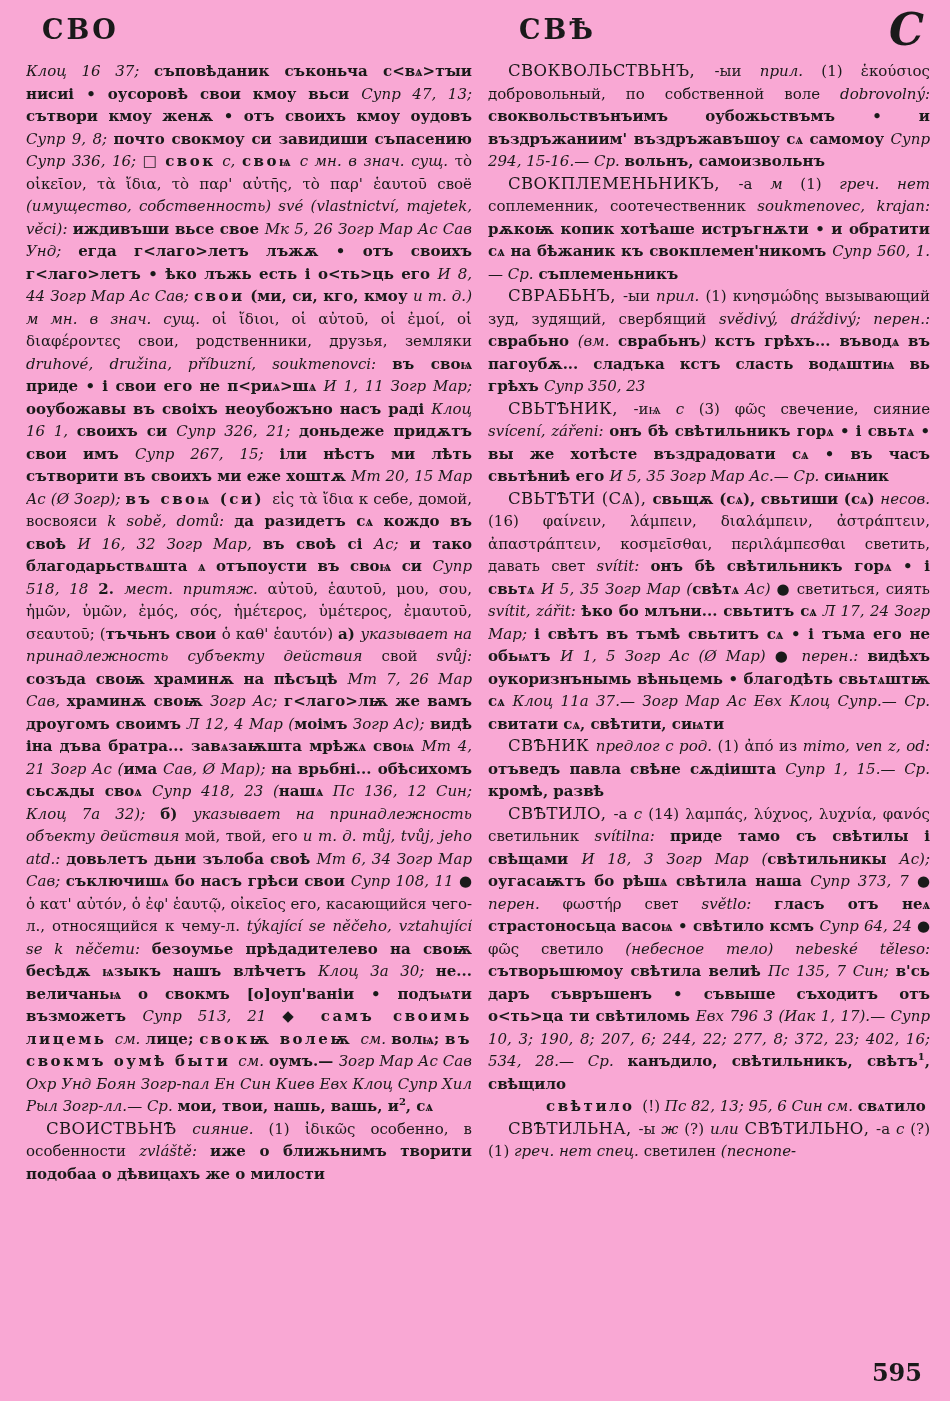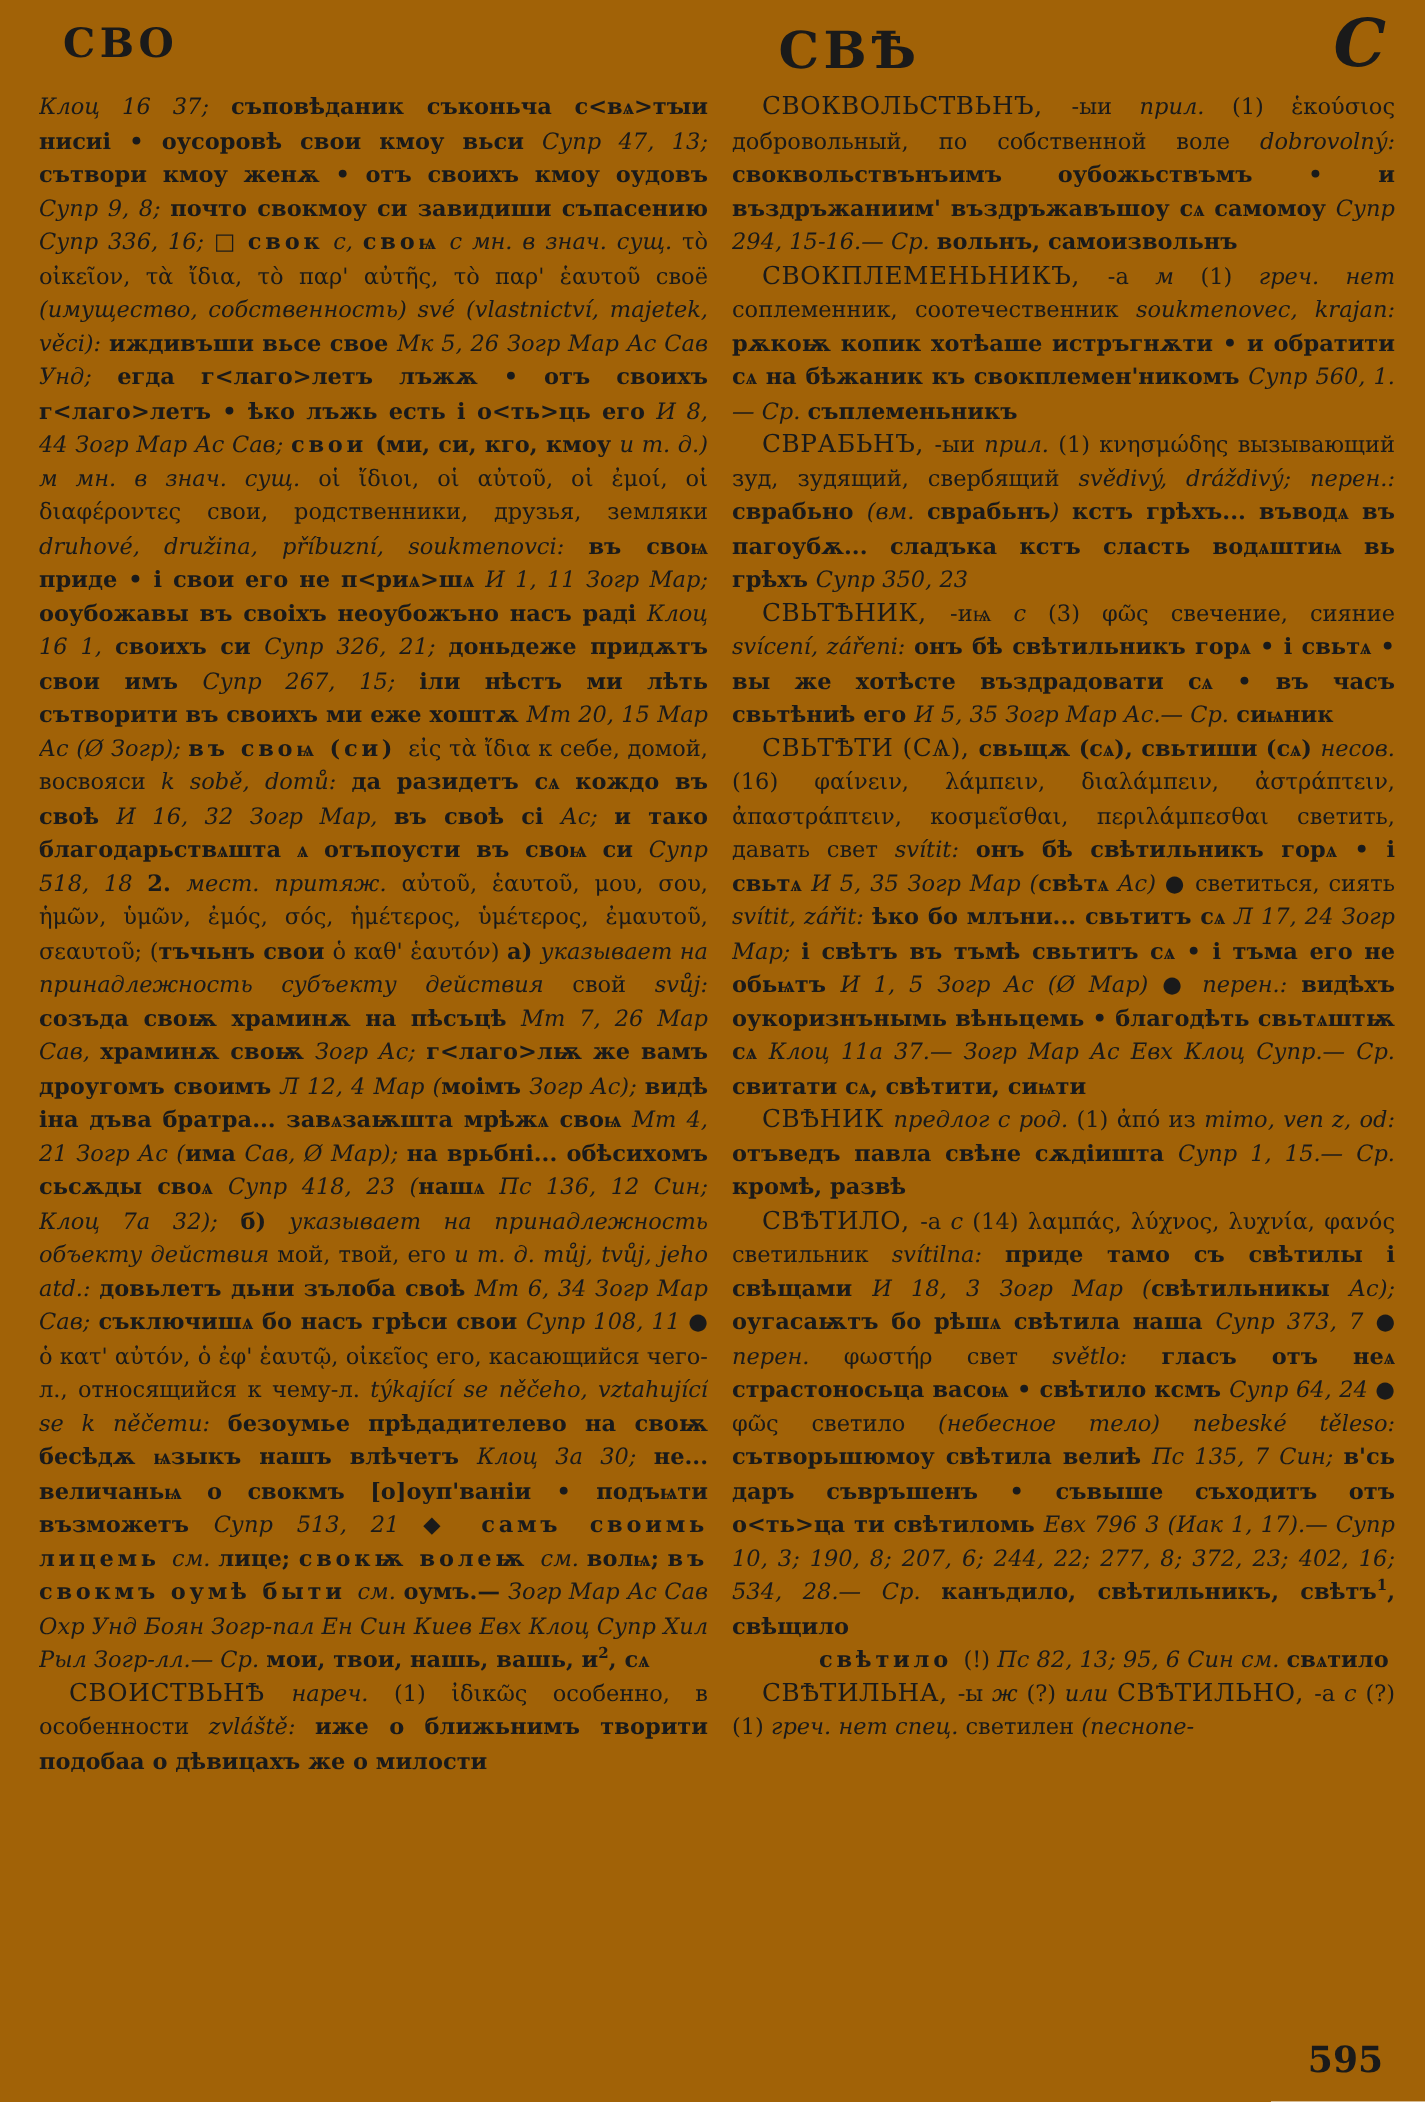--- a/index.html
+++ b/index.html
@@ -4,34 +4,34 @@
 <style>
   html, body {
     margin: 0;
     padding: 0;
     background: #ffffff;
   }
   .page {
     position: relative;
     width: 950px;
     height: 1401px;
-    background: #a16207;
+    background: #f9a8d4;
     color: #1a1a1a;
     font-family: "DejaVu Serif", "Liberation Serif", serif;
     overflow: hidden;
   }
   
   .running-head { position: absolute; top: 0; left: 0; width: 100%; height: 58px; }
   .rh-left {
     position: absolute; left: 42px; top: 14px;
     font-size: 27px; font-weight: 700; letter-spacing: 3px;
   }
   .rh-center {
     position: absolute; left: 519px; top: 14px;
-    font-size: 34px; font-weight: 700; letter-spacing: 3px;
+    font-size: 27px; font-weight: 700; letter-spacing: 3px;
   }
   .rh-letter {
     position: absolute; right: 26px; top: 4px;
     font-size: 44px; font-weight: 700; font-style: italic;
   }
   
   .col {
     position: absolute; top: 60px;
     width: 446px; height: 1312px;
     overflow: hidden;
@@ -65,21 +65,21 @@
 
 <div class="page">
   <div class="running-head">
     <span class="rh-left">СВО</span>
     <span class="rh-center">СВѢ</span>
     <span class="rh-letter">С</span>
   </div>
 
   <div class="col col-left">
       <p class="para cont"><span class="run-i">Клоц 16 37; </span><span class="run-c">съповѣданик съконьча с&lt;вѧ&gt;тꙑи нисиі • оусоровѣ свои кмоу вьси </span><span class="run-i">Супр 47, 13; </span><span class="run-c">сътвори кмоу женѫ • отъ своихъ кмоу оудовъ </span><span class="run-i">Супр 9, 8; </span><span class="run-c">почто свокмоу си завидиши съпасению </span><span class="run-i">Супр 336, 16; </span><span class="run-n">□ </span><span class="run-s">свок</span><span class="run-i"> с, </span><span class="run-s">своѩ</span><span class="run-i"> с мн. в знач. сущ. </span><span class="run-g">τὸ οἰκεῖον, τὰ ἴδια, τὸ παρ' αὐτῆς, τὸ παρ' ἑαυτοῦ </span><span class="run-n">своё </span><span class="run-i">(имущество, собственность) své (vlastnictví, majetek, věci): </span><span class="run-c">иждивъши вьсе свое </span><span class="run-i">Мк 5, 26 Зогр Мар Ас Сав Унд; </span><span class="run-c">егда г&lt;лаго&gt;летъ лъжѫ • отъ своихъ г&lt;лаго&gt;летъ • ѣко лъжь есть і о&lt;ть&gt;ць его </span><span class="run-i">И 8, 44 Зогр Мар Ас Сав; </span><span class="run-s">свои</span><span class="run-c"> (ми, си, кго, кмоу </span><span class="run-i">и т. д.) м мн. в знач. сущ. </span><span class="run-g">οἱ ἴδιοι, οἱ αὐτοῦ, οἱ ἐμοί, οἱ διαφέροντες </span><span class="run-n">свои, родственники, друзья, земляки </span><span class="run-i">druhové, družina, příbuzní, soukmenovci: </span><span class="run-c">въ своѩ приде • і свои его не п&lt;риѧ&gt;шѧ </span><span class="run-i">И 1, 11 Зогр Мар; </span><span class="run-c">ооубожавы въ своіхъ неоубожъно насъ раді </span><span class="run-i">Клоц 16 1, </span><span class="run-c">своихъ си </span><span class="run-i">Супр 326, 21; </span><span class="run-c">доньдеже придѫтъ свои имъ </span><span class="run-i">Супр 267, 15; </span><span class="run-c">іли нѣстъ ми лѣть сътворити въ своихъ ми еже хоштѫ </span><span class="run-i">Мт 20, 15 Мар Ас (Ø Зогр); </span><span class="run-s">въ своѩ (си) </span><span class="run-g">εἰς τὰ ἴδια </span><span class="run-n">к себе, домой, восвояси </span><span class="run-i">k sobě, domů: </span><span class="run-c">да разидетъ сѧ кождо въ своѣ </span><span class="run-i">И 16, 32 Зогр Мар, </span><span class="run-c">въ своѣ сі </span><span class="run-i">Ас; </span><span class="run-c">и тако благодарьствѧшта ѧ отъпоусти въ своѩ си </span><span class="run-i">Супр 518, 18 </span><span class="run-b">2. </span><span class="run-i">мест. притяж. </span><span class="run-g">αὐτοῦ, ἑαυτοῦ, μου, σου, ἡμῶν, ὑμῶν, ἐμός, σός, ἡμέτερος, ὑμέτερος, ἐμαυτοῦ, σεαυτοῦ; </span><span class="run-n">(</span><span class="run-c">тъчьнъ свои </span><span class="run-g">ὁ καθ' ἑαυτόν</span><span class="run-n">) </span><span class="run-b">а) </span><span class="run-i">указывает на принадлежность субъекту действия </span><span class="run-n">свой </span><span class="run-i">svůj: </span><span class="run-c">созъда своѭ храминѫ на пѣсъцѣ </span><span class="run-i">Мт 7, 26 Мар Сав, </span><span class="run-c">храминѫ своѭ </span><span class="run-i">Зогр Ас; </span><span class="run-c">г&lt;лаго&gt;лѭ же вамъ дроугомъ своимъ </span><span class="run-i">Л 12, 4 Мар (</span><span class="run-c">моімъ</span><span class="run-i"> Зогр Ас); </span><span class="run-c">видѣ іна дъва братра... завѧзаѭшта мрѣжѧ своѩ </span><span class="run-i">Мт 4, 21 Зогр Ас (</span><span class="run-c">има</span><span class="run-i"> Сав, Ø Мар); </span><span class="run-c">на врьбні... обѣсихомъ сьсѫды своѧ </span><span class="run-i">Супр 418, 23 (</span><span class="run-c">нашѧ</span><span class="run-i"> Пс 136, 12 Син; Клоц 7а 32); </span><span class="run-b">б) </span><span class="run-i">указывает на принадлежность объекту действия </span><span class="run-n">мой, твой, его </span><span class="run-i">и т. д. můj, tvůj, jeho atd.: </span><span class="run-c">довьлетъ дьни зълоба своѣ </span><span class="run-i">Мт 6, 34 Зогр Мар Сав; </span><span class="run-c">съключишѧ бо насъ грѣси свои </span><span class="run-i">Супр 108, 11 </span><span class="run-n">● </span><span class="run-g">ὁ κατ' αὐτόν, ὁ ἐφ' ἑαυτῷ, οἰκεῖος </span><span class="run-n">его, касающийся чего-л., относящийся к чему-л. </span><span class="run-i">týkající se něčeho, vztahující se k něčemu: </span><span class="run-c">безоумье прѣдадителево на своѭ бесѣдѫ ѩзыкъ нашъ влѣчетъ </span><span class="run-i">Клоц 3а 30; </span><span class="run-c">не... величаньѩ о свокмъ [о]оуп'ваніи • подъѩти възможетъ </span><span class="run-i">Супр 513, 21 </span><span class="run-n">◆ </span><span class="run-s">самъ своимь лицемь </span><span class="run-i">см. </span><span class="run-c">лице; </span><span class="run-s">свокѭ волеѭ </span><span class="run-i">см. </span><span class="run-c">волѩ; </span><span class="run-s">въ свокмъ оумѣ быти </span><span class="run-i">см. </span><span class="run-c">оумъ.— </span><span class="run-i">Зогр Мар Ас Сав Охр Унд Боян Зогр-пал Ен Син Киев Евх Клоц Супр Хил Рыл Зогр-лл.— Ср. </span><span class="run-c">мои, твои, нашь, вашь, и</span><span class="run-u">2</span><span class="run-c">, сѧ</span></p>
-      <p class="para entry"><span class="run-h">СВОИСТВЬНѢ </span><span class="run-i">нареч. </span><span class="run-n">(1) </span><span class="run-g">ἰδικῶς </span><span class="run-n">особенно, в особенности </span><span class="run-i">zvláště: </span><span class="run-c">иже о ближьнимъ творити подобаа о дѣвицахъ же о милости</span></p>
+      <p class="para entry"><span class="run-h">СВОИСТВЬНѢ </span><span class="run-i">сияние. </span><span class="run-n">(1) </span><span class="run-g">ἰδικῶς </span><span class="run-n">особенно, в особенности </span><span class="run-i">zvláště: </span><span class="run-c">иже о ближьнимъ творити подобаа о дѣвицахъ же о милости</span></p>
     </div>
 
   <div class="col col-right">
       <p class="para entry"><span class="run-h">СВОКВОЛЬСТВЬНЪ, </span><span class="run-n">-ыи </span><span class="run-i">прил. </span><span class="run-n">(1) </span><span class="run-g">ἑκούσιος </span><span class="run-n">добровольный, по собственной воле </span><span class="run-i">dobrovolný: </span><span class="run-c">своквольствънъимъ оубожьствъмъ • и въздръжаниим' въздръжавъшоу сѧ самомоу </span><span class="run-i">Супр 294, 15-16.— Ср. </span><span class="run-c">вольнъ, самоизвольнъ</span></p>
       <p class="para entry"><span class="run-h">СВОКПЛЕМЕНЬНИКЪ, </span><span class="run-n">-а </span><span class="run-i">м </span><span class="run-n">(1) </span><span class="run-i">греч. нет </span><span class="run-n">соплеменник, соотечественник </span><span class="run-i">soukmenovec, krajan: </span><span class="run-c">рѫкоѭ копик хотѣаше истръгнѫти • и обратити сѧ на бѣжаник къ свокплемен'никомъ </span><span class="run-i">Супр 560, 1.— Ср. </span><span class="run-c">съплеменьникъ</span></p>
       <p class="para entry"><span class="run-h">СВРАБЬНЪ, </span><span class="run-n">-ыи </span><span class="run-i">прил. </span><span class="run-n">(1) </span><span class="run-g">κνησμώδης </span><span class="run-n">вызывающий зуд, зудящий, свербящий </span><span class="run-i">svědivý, dráždivý; перен.: </span><span class="run-c">сврабьно </span><span class="run-i">(вм. </span><span class="run-c">сврабьнъ</span><span class="run-i">) </span><span class="run-c">кстъ грѣхъ... въводѧ въ пагоубѫ... сладъка кстъ сласть водѧштиѩ вь грѣхъ </span><span class="run-i">Супр 350, 23</span></p>
       <p class="para entry"><span class="run-h">СВЬТѢНИК, </span><span class="run-n">-иѩ </span><span class="run-i">с </span><span class="run-n">(3) </span><span class="run-g">φῶς </span><span class="run-n">свечение, сияние </span><span class="run-i">svícení, zářeni: </span><span class="run-c">онъ бѣ свѣтильникъ горѧ • і свьтѧ • вы же хотѣсте въздрадовати сѧ • въ часъ свьтѣниѣ его </span><span class="run-i">И 5, 35 Зогр Мар Ас.— Ср. </span><span class="run-c">сиѩник</span></p>
       <p class="para entry"><span class="run-h">СВЬТѢТИ (СѦ), </span><span class="run-c">свьщѫ (сѧ), свьтиши (сѧ) </span><span class="run-i">несов. </span><span class="run-n">(16) </span><span class="run-g">φαίνειν, λάμπειν, διαλάμπειν, ἀστράπτειν, ἀπαστράπτειν, κοσμεῖσθαι, περιλάμπεσθαι </span><span class="run-n">светить, давать свет </span><span class="run-i">svítit: </span><span class="run-c">онъ бѣ свѣтильникъ горѧ • і свьтѧ </span><span class="run-i">И 5, 35 Зогр Мар (</span><span class="run-c">свѣтѧ</span><span class="run-i"> Ас) </span><span class="run-n">● светиться, сиять </span><span class="run-i">svítit, zářit: </span><span class="run-c">ѣко бо млъни... свьтитъ сѧ </span><span class="run-i">Л 17, 24 Зогр Мар; </span><span class="run-c">і свѣтъ въ тъмѣ свьтитъ сѧ • і тъма его не обьѩтъ </span><span class="run-i">И 1, 5 Зогр Ас (Ø Мар) </span><span class="run-n">● </span><span class="run-i">перен.: </span><span class="run-c">видѣхъ оукоризнънымь вѣньцемь • благодѣть свьтѧштѭ сѧ </span><span class="run-i">Клоц 11а 37.— Зогр Мар Ас Евх Клоц Супр.— Ср. </span><span class="run-c">свитати сѧ, свѣтити, сиѩти</span></p>
       <p class="para entry"><span class="run-h">СВѢНИК </span><span class="run-i">предлог с род. </span><span class="run-n">(1) </span><span class="run-g">ἀπό </span><span class="run-n">из </span><span class="run-i">mimo, ven z, od: </span><span class="run-c">отъведъ павла свѣне сѫдіишта </span><span class="run-i">Супр 1, 15.— Ср. </span><span class="run-c">кромѣ, развѣ</span></p>
       <p class="para entry"><span class="run-h">СВѢТИЛО, </span><span class="run-n">-а </span><span class="run-i">с </span><span class="run-n">(14) </span><span class="run-g">λαμπάς, λύχνος, λυχνία, φανός </span><span class="run-n">светильник </span><span class="run-i">svítilna: </span><span class="run-c">приде тамо съ свѣтилы і свѣщами </span><span class="run-i">И 18, 3 Зогр Мар (</span><span class="run-c">свѣтильникы</span><span class="run-i"> Ас); </span><span class="run-c">оугасаѭтъ бо рѣшѧ свѣтила наша </span><span class="run-i">Супр 373, 7 </span><span class="run-n">● </span><span class="run-i">перен. </span><span class="run-g">φωστήρ </span><span class="run-n">свет </span><span class="run-i">světlo: </span><span class="run-c">гласъ отъ неѧ страстоносьца васоѩ • свѣтило ксмъ </span><span class="run-i">Супр 64, 24 </span><span class="run-n">● </span><span class="run-g">φῶς </span><span class="run-n">светило </span><span class="run-i">(небесное тело) nebeské těleso: </span><span class="run-c">сътворьшюмоу свѣтила велиѣ </span><span class="run-i">Пс 135, 7 Син; </span><span class="run-c">в'сь даръ съвръшенъ • съвыше съходитъ отъ о&lt;ть&gt;ца ти свѣтиломь </span><span class="run-i">Евх 796 3 (Иак 1, 17).— Супр 10, 3; 190, 8; 207, 6; 244, 22; 277, 8; 372, 23; 402, 16; 534, 28.— Ср. </span><span class="run-c">канъдило, свѣтильникъ, свѣтъ</span><span class="run-u">1</span><span class="run-c">, свѣщило</span></p>

